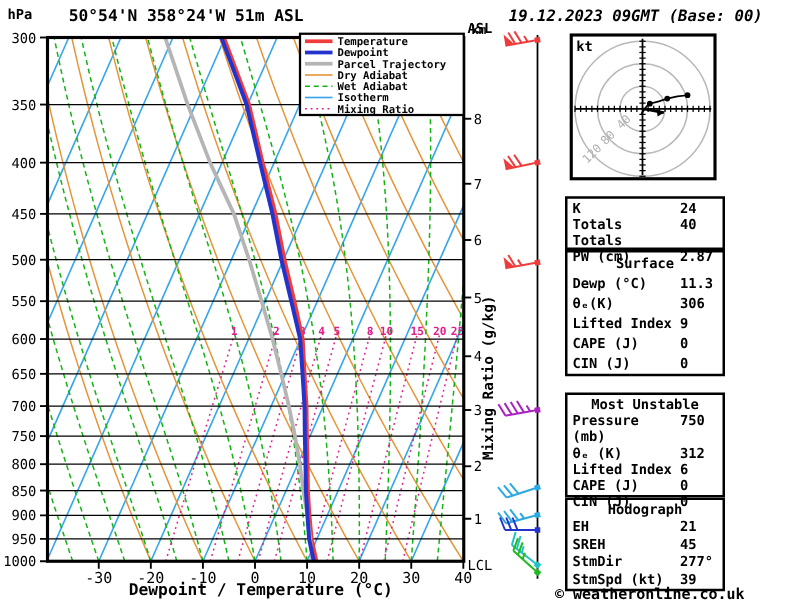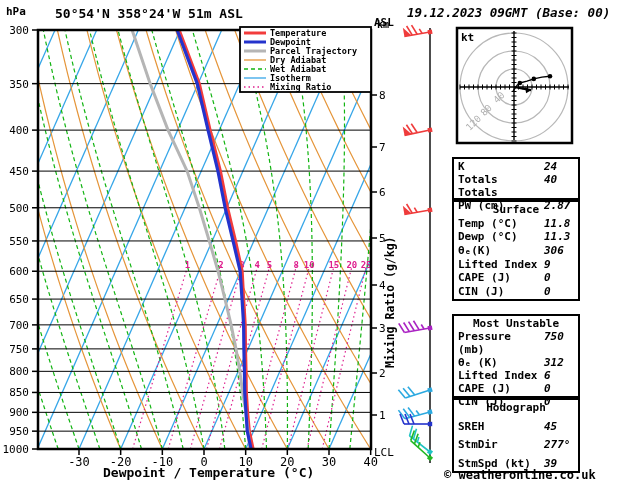--- a/index.html
+++ b/index.html
@@ -13,21 +13,21 @@
   .stat-box{box-sizing:border-box;border:2px solid #000;background:#fff;
             display:flex;flex-direction:column;justify-content:space-around;
             padding:1px 4px;font-size:11px;font-weight:bold;}
   .stat-box:nth-child(1){height:43px;}
   .stat-box:nth-child(2){height:101px;}
   .stat-box:nth-child(3){height:84px;margin-top:13px;}
   .stat-box:nth-child(4){height:75px;justify-content:space-between;}
   .stat-title{text-align:center;}
   .stat-row{display:flex;}
   .stat-label{flex:0 0 86px;}
-  .stat-value{flex:1;font-style:italic;}
+  .stat-value{flex:1;}
   #mixing-axis-label{transform:rotate(-90deg);transform-origin:left top;}
 </style>
 </head>
 <body>
 
 <div id="app">
   <svg id="chart-svg" width="629" height="486" viewBox="0 0 629 486">
       <clipPath id="plotclip">
         <rect x="38" y="30" width="333" height="419"></rect>
       </clipPath>
@@ -385,24 +385,20 @@
           <span class="stat-value">40</span>
         </div>
         <div class="stat-row">
           <span class="stat-label">PW (cm)</span>
           <span class="stat-value">2.87</span>
         </div>
       </div>
       <div class="stat-box">
         <div class="stat-title">Surface</div>
         <div class="stat-row">
-          <span class="stat-label">Temp (°C)</span>
-          <span class="stat-value">11.8</span>
-        </div>
-        <div class="stat-row">
           <span class="stat-label">Dewp (°C)</span>
           <span class="stat-value">11.3</span>
         </div>
         <div class="stat-row">
           <span class="stat-label">θₑ(K)</span>
           <span class="stat-value">306</span>
         </div>
         <div class="stat-row">
           <span class="stat-label">Lifted Index</span>
           <span class="stat-value">9</span>
@@ -435,20 +431,24 @@
           <span class="stat-value">0</span>
         </div>
         <div class="stat-row">
           <span class="stat-label">CIN (J)</span>
           <span class="stat-value">0</span>
         </div>
       </div>
       <div class="stat-box">
         <div class="stat-title">Hodograph</div>
         <div class="stat-row">
+          <span class="stat-label">EH</span>
+          <span class="stat-value">21</span>
+        </div>
+        <div class="stat-row">
           <span class="stat-label">SREH</span>
           <span class="stat-value">45</span>
         </div>
         <div class="stat-row">
           <span class="stat-label">StmDir</span>
           <span class="stat-value">277°</span>
         </div>
         <div class="stat-row">
           <span class="stat-label">StmSpd (kt)</span>
           <span class="stat-value">39</span>

